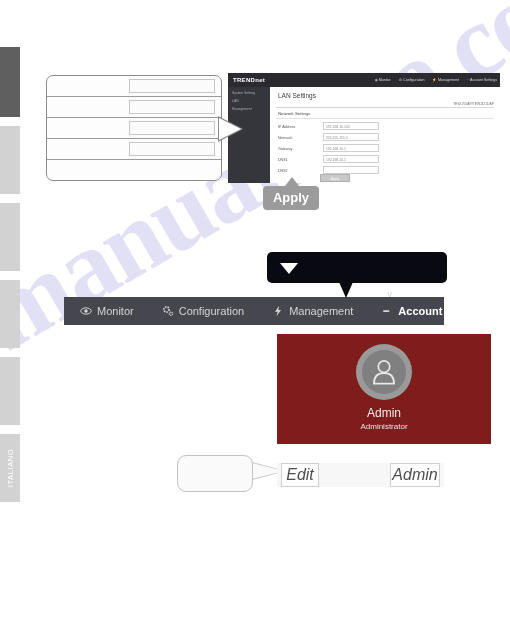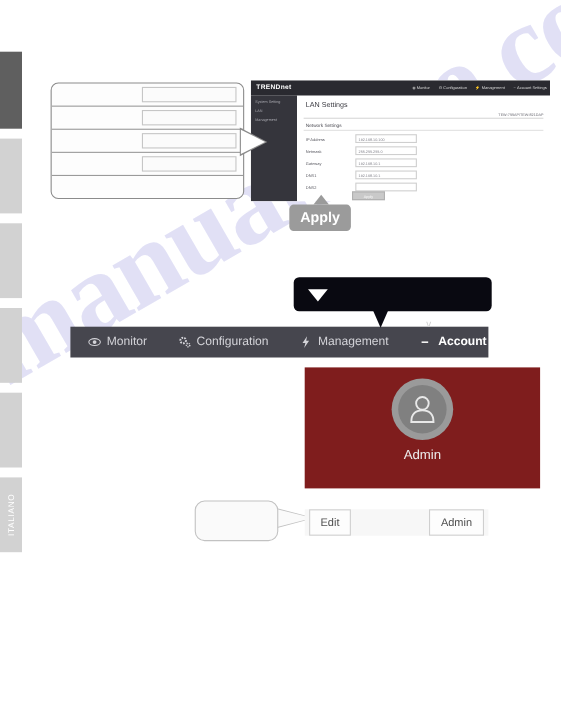--- a/index.html
+++ b/index.html
@@ -461,22 +461,23 @@
   .bb-button {
     position: absolute;
     top: 0;
     height: 24px;
     background: #fdfdfd;
     border: 1px solid #cfcfcf;
     box-sizing: border-box;
     display: flex;
     align-items: center;
     justify-content: center;
-    font-size: 10px;
+    font-size: 16px;
     color: #4f4f4f;
+    font-style: italic;
   }
   #edit-button { left: 4px; width: 38px; }
   #logout-button { right: 4px; width: 50px; }
 </style>
 </head>
 <body>
 
 <div id="watermark">manualslive.com</div>
 
 <div id="lang-tabs">
@@ -637,20 +638,21 @@
   <div id="admin-card">
     <div id="admin-avatar-ring">
       <div id="admin-avatar">
         <svg width="34" height="34" viewBox="0 0 32 32">
           <circle cx="16" cy="11" r="5.4" fill="none" stroke="#e8e8e8" stroke-width="1.6"></circle>
           <path d="M6.5 27 C6.5 19.5 11 17 16 17 C21 17 25.5 19.5 25.5 27 Z" fill="none" stroke="#e8e8e8" stroke-width="1.6"></path>
         </svg>
       </div>
     </div>
     <div id="admin-name">Admin</div>
+    <div id="admin-role">Administrator</div>
   </div>
 
   <div id="edit-callout-tail-outline"></div>
   <div id="edit-callout-tail"></div>
   <div id="edit-callout"></div>
 
   <div id="bottom-bar">
     <div class="bb-button" id="edit-button">Edit</div>
     <div class="bb-button" id="logout-button">Admin</div>
   </div>

